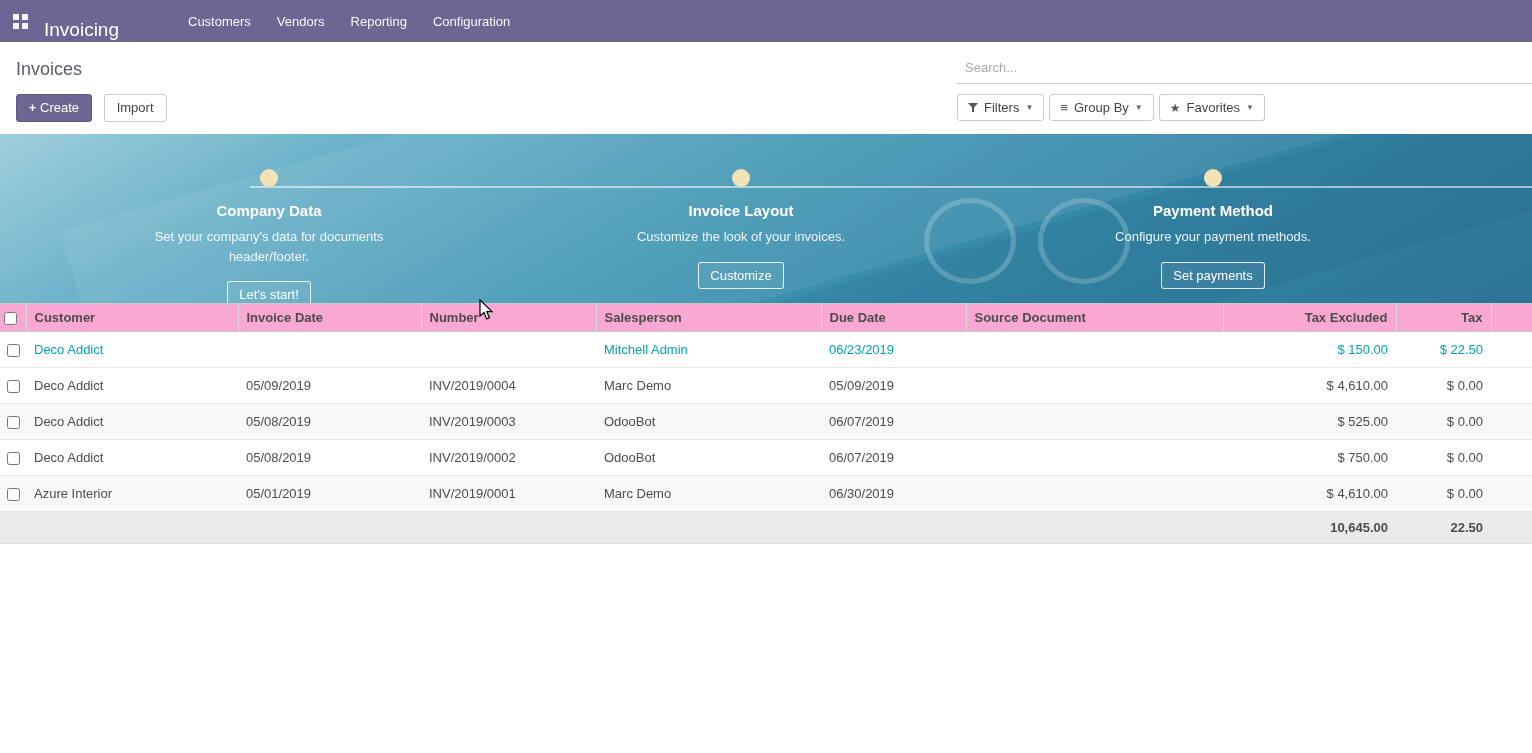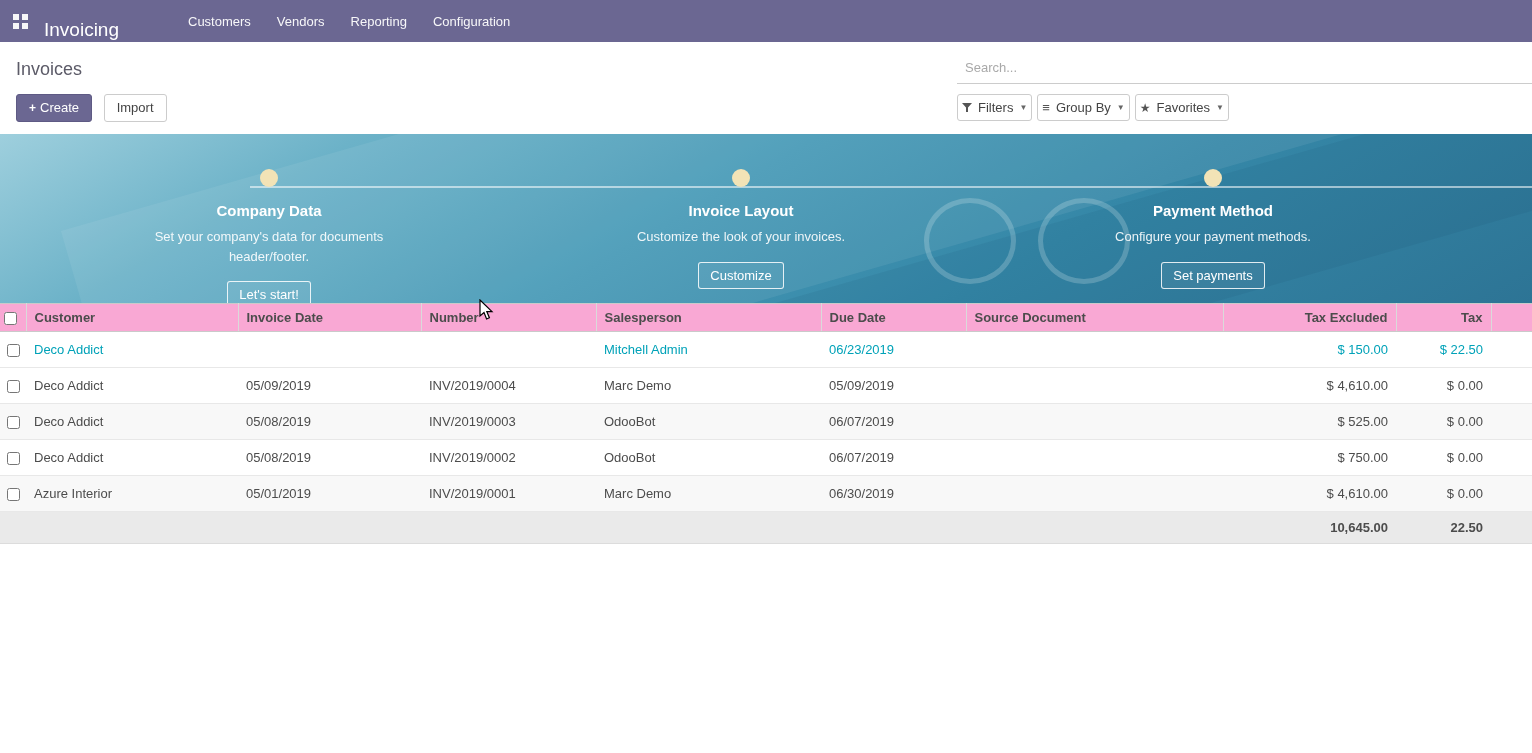--- a/index.html
+++ b/index.html
@@ -25,21 +25,21 @@
   .breadcrumb { font-size:18px; color:#5c5b68; }
   .search-wrap { width:575px; }
   .search-input { width:100%; border:none; border-bottom:1px solid #ccc; padding:6px 8px 8px 8px; font-size:13px; outline:none; color:#555; background:transparent; }
   .search-input::placeholder { color:#a9a9a9; }
   .cp-row2 { display:flex; justify-content:space-between; align-items:flex-start; padding:10px 0 12px 16px; }
   .btn { font-size:13px; border-radius:3px; padding:5px 12px; cursor:pointer; line-height:16px; }
   .btn-create { background:#6b6792; border:1px solid #5e5a84; color:#fff; }
   .btn-create .plus { font-weight:bold; margin-right:4px; font-size:12px; }
   .btn-import { background:#fff; border:1px solid #ccc; color:#444; margin-left:8px; }
   .filter-group { width:575px; display:flex; gap:5px; }
-  .btn-filter { background:#fff; border:1px solid #ccc; border-radius:3px; padding:5px 4px; font-size:13px; color:#444; display:flex; align-items:center; gap:6px; cursor:pointer; }
+  .btn-filter { background:#fff; border:1px solid #ccc; border-radius:3px; padding:5px 10px; font-size:13px; color:#444; display:flex; align-items:center; gap:6px; cursor:pointer; }
   .caret { font-size:8px; color:#666; line-height:1; }
   .gb-glyph { font-size:13px; color:#555; line-height:1; }
   .star-glyph { font-size:12px; color:#555; line-height:1; }
 
   
   .banner { position:relative; height:169px; overflow:hidden;
     background:linear-gradient(150deg,#9ecfdd 0%, #6cb2c8 20%, #4699b6 45%, #3587a7 68%, #2d7495 100%);padding-left:19px; }
   .banner-streak { position:absolute; width:1900px; height:260px; background:rgba(255,255,255,.07);
     transform:rotate(-16deg); top:-170px; left:60px; pointer-events:none; }
   .banner-streak2 { position:absolute; width:1900px; height:120px; background:rgba(0,40,60,.06);

